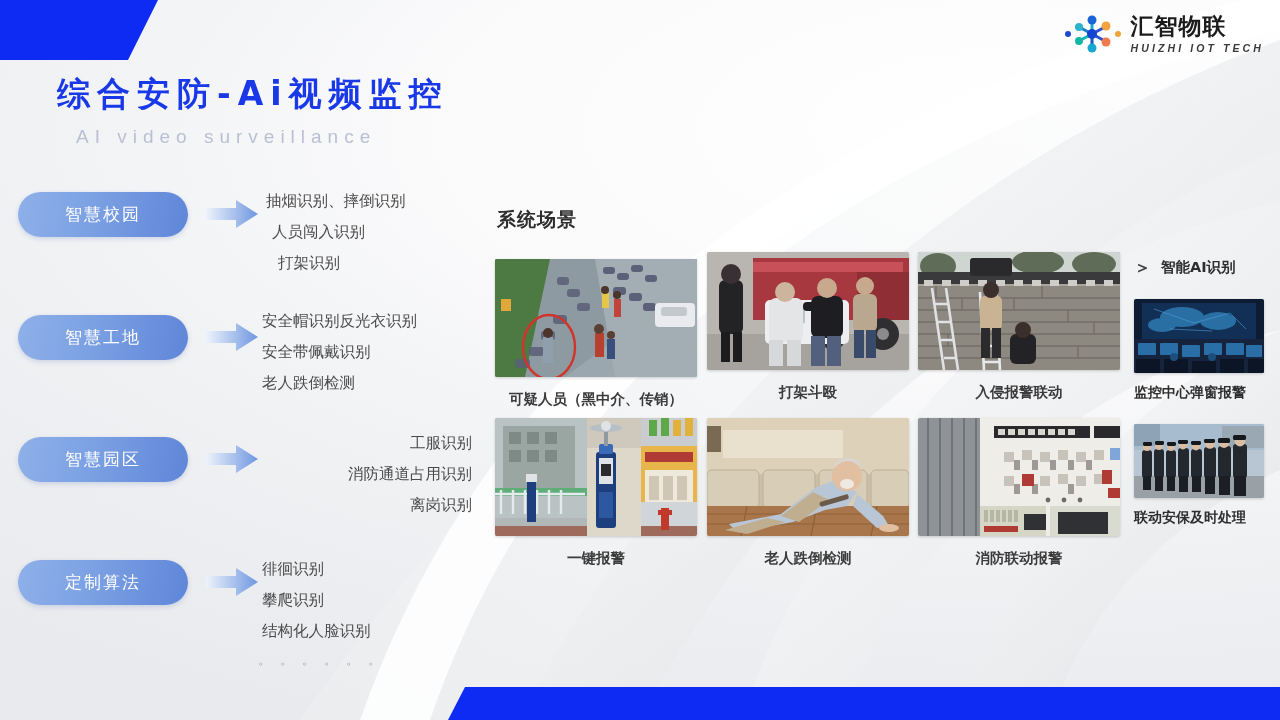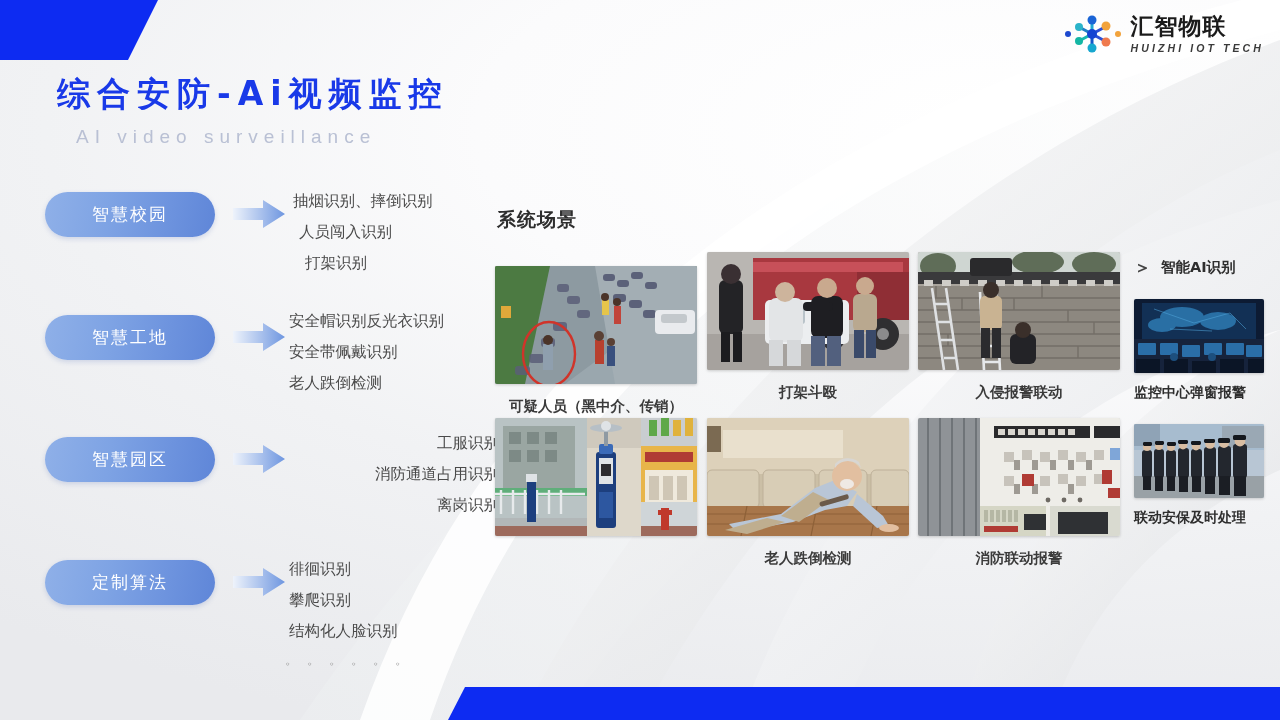--- a/index.html
+++ b/index.html
@@ -49,21 +49,21 @@
   .logo-cn{
     font-size:23px;font-weight:bold;color:#1b1b1b;letter-spacing:1px;
     font-family:"DejaVu Sans","Liberation Sans",sans-serif;
   }
   .logo-en{
     font-size:10.5px;color:#3a3a3a;letter-spacing:3.1px;margin-top:5px;font-weight:bold;
     font-style:italic;
   }
 
   
-  .left-col{position:absolute;left:0;top:178px;width:470px;padding-left:27px;}
+  .left-col{position:absolute;left:0;top:178px;width:470px;}
   .row{position:relative;margin-bottom:0;}
   .pill{
     position:absolute;left:18px;width:170px;height:45px;border-radius:23px;
     background:linear-gradient(100deg,#8fb0e8 0%,#7ea3e4 38%,#6d93de 72%,#5f86d8 100%);
     box-shadow:0 2px 5px rgba(80,110,180,.22);
     display:flex;align-items:center;justify-content:center;
   }
   .pill span{
     color:#ffffff;font-size:17px;letter-spacing:2px;font-weight:500;
     font-family:"DejaVu Sans","Liberation Sans",sans-serif;
@@ -253,21 +253,21 @@
         <div>结构化人脸识别</div>
       </div>
       <div class="dots" style="top:105px;left:258px;">。。。。。。</div>
     </div>
   </div>
 
   <div class="panel-title">系统场景</div>
 
   <div class="grid">
 
-    <div class="cell" style="left:0;top:14px;">
+    <div class="cell" style="left:0;top:7px;">
       <div class="thumb">
         <svg class="ph" viewBox="0 0 202 118" preserveAspectRatio="none">
           <rect width="202" height="118" fill="#9aa7ae"></rect>
           <rect x="0" y="0" width="202" height="34" fill="#6e8e5c"></rect>
           <path d="M0,0 L78,0 L60,118 L0,118 Z" fill="#4c7a42"></path>
           <path d="M55,0 L202,0 L202,20 L70,118 L30,118 Z" fill="#8d9aa1"></path>
           <path d="M100,0 L202,0 L202,118 L120,118 Z" fill="#a3aeb4"></path>
           <g fill="#5b5f78" opacity=".85">
             <rect x="62" y="18" width="12" height="8" rx="3"></rect>
               <rect x="72" y="30" width="13" height="8" rx="3"></rect>
@@ -469,20 +469,21 @@
           <rect x="106" y="46" width="10" height="12" fill="#2b2b2e"></rect>
           <rect x="104" y="74" width="14" height="26" fill="#2d57a0"></rect>
           <rect x="104" y="26" width="14" height="10" rx="2" fill="#3b6bb8"></rect>
           <rect x="109" y="10" width="4" height="18" fill="#8f9aa3"></rect>
           <ellipse cx="111" cy="10" rx="16" ry="4" fill="#b6bfc6"></ellipse>
           <circle cx="111" cy="8" r="5" fill="#dfe3e6"></circle>
           <rect x="166" y="90" width="8" height="22" fill="#c0392b"></rect>
           <rect x="163" y="92" width="14" height="5" fill="#c0392b"></rect>
         </svg>
       </div>
+      <div class="cap">一键报警</div>
     </div>
 
     <div class="cell" style="left:212px;top:166px;">
       <div class="thumb">
         <svg class="ph" viewBox="0 0 202 118" preserveAspectRatio="none">
           <rect width="202" height="118" fill="#e2d7c2"></rect>
           <rect x="0" y="0" width="202" height="56" fill="#ddd1ba"></rect>
           <rect x="16" y="12" width="120" height="28" fill="#e9e0cd"></rect>
           <rect x="0" y="8" width="14" height="26" fill="#7b6a52"></rect>
           <rect x="0" y="56" width="202" height="34" fill="#cbbfa6"></rect>

